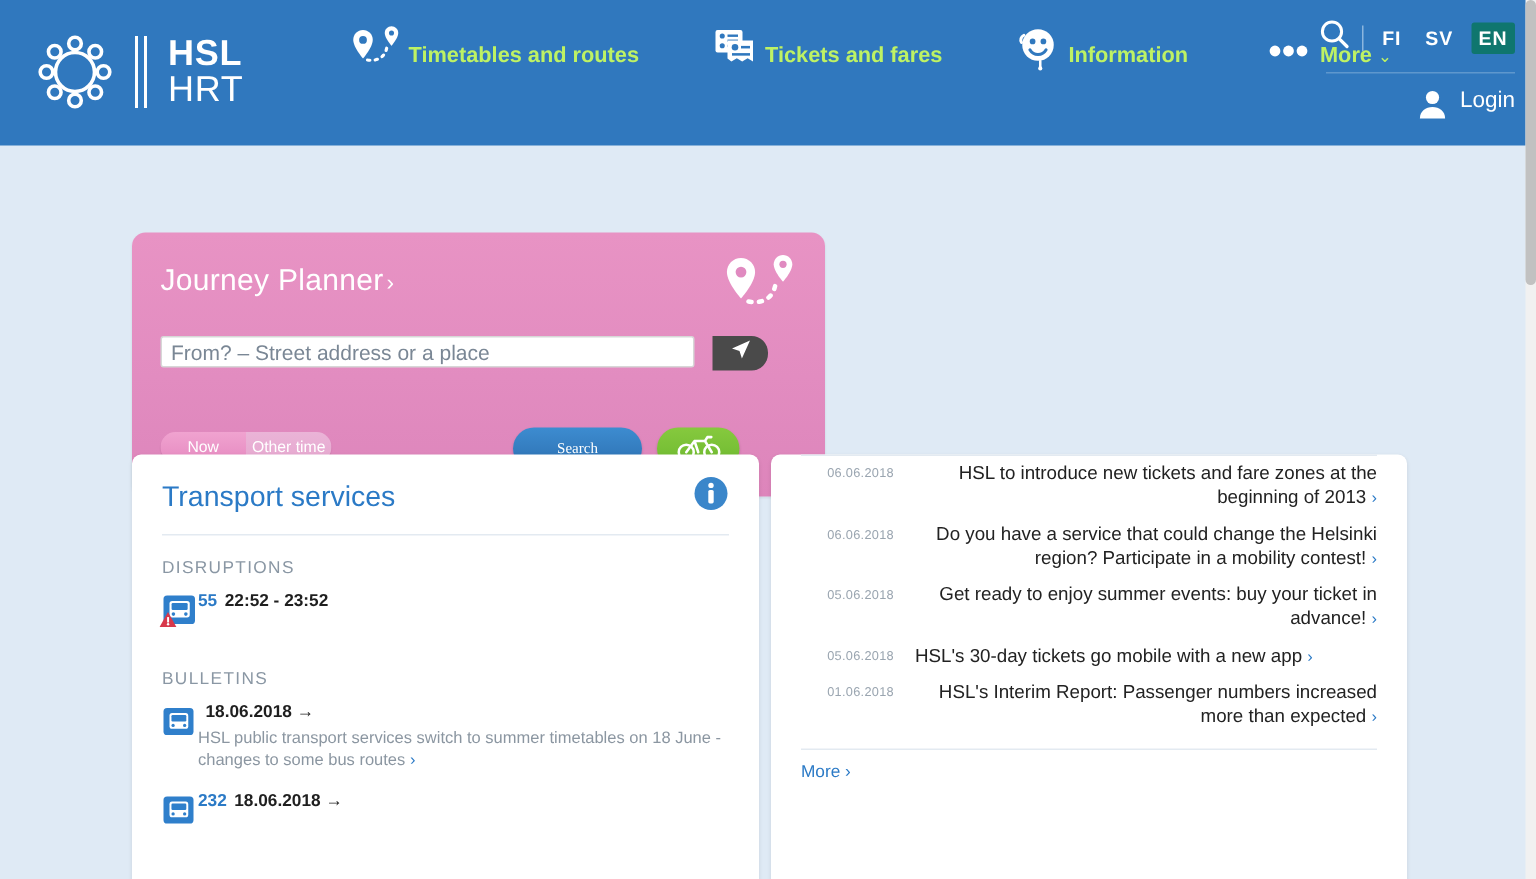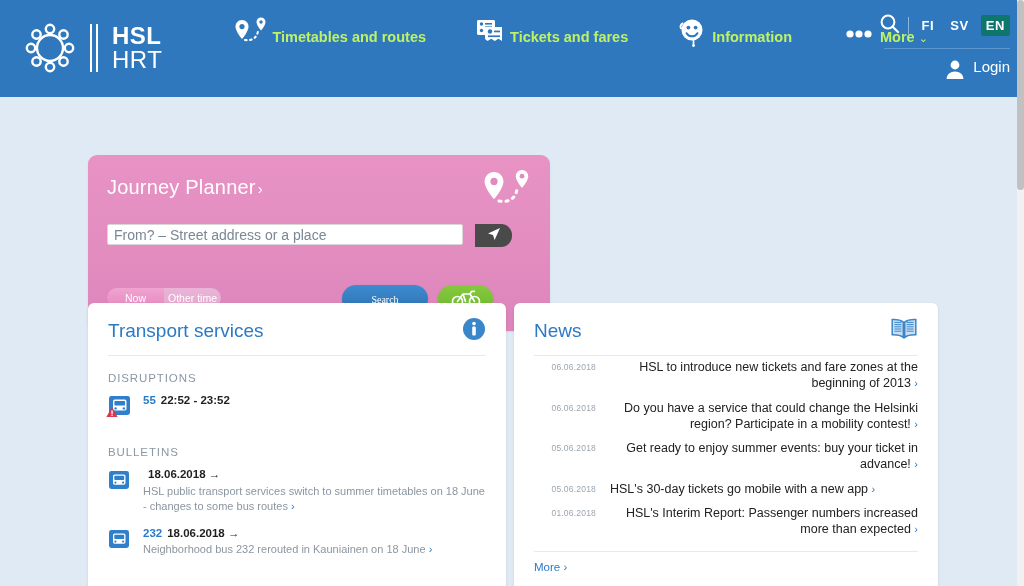--- a/index.html
+++ b/index.html
@@ -139,21 +139,21 @@
   .card-rule { height: 1px; background: #e3eaf1; margin: 0 20px; }
 
   #transport { left: 88px; top: 206px; width: 418px; height: 420px; }
   #news      { left: 514px; top: 206px; width: 424px; height: 298px; }
 
   .section-label {
     font-size: 11.5px; letter-spacing: 0.9px; color: #8a97a4;
     margin: 16px 0 6px 20px;
   }
   .tlist { margin: 0 18px 0 18px; }
-  .titem { display: flex; gap: 11px; padding: 3px 0 9px 0; cursor: pointer; }
+  .titem { display: flex; padding: 3px 0 9px 0; cursor: pointer; }
   .tico { position: relative; flex: 0 0 26px; width: 26px; height: 26px; margin-top: 2px; }
   .tbody { flex: 1; }
   .tline1 { font-size: 11.5px; font-weight: bold; color: #1f1f1f; line-height: 1.35; }
   .tline1 .route { color: #2b7ac6; margin-right: 5px; }
   .tline2 { font-size: 11px; color: #8b96a1; line-height: 1.38; margin-top: 1px; }
   .tline2 .chev { color: #2b7ac6; }
 
   .nlist { margin: 0 20px 0 20px; text-align: right; }
   .nitem { display: flex; gap: 14px; padding: 3px 0 5px 0; cursor: pointer; }
   .ndate { flex: 0 0 62px; font-size: 8.5px; color: #9aa5b0; padding-top: 3px; letter-spacing: 0.2px; }
@@ -408,49 +408,32 @@
             <rect x="7" y="5.4" width="12.5" height="10.4" rx="1.7" fill="#fff"></rect>
             <rect x="8.3" y="6.7" width="9.9" height="4.3" rx="0.8" fill="#2f7fcb"></rect>
             <circle cx="9.4" cy="13.6" r="1.1" fill="#2f7fcb"></circle>
             <circle cx="17.1" cy="13.6" r="1.1" fill="#2f7fcb"></circle>
           </svg>
         </span>
         <div class="tbody">
           <div class="tline1">
             <span class="route">232</span><span>18.06.2018</span> <span>→</span>
           </div>
-          <div class="tline2">
-            <span>Neighborhood bus 232 rerouted in Kauniainen on 18 June</span> <span class="chev">›</span>
-          </div>
         </div>
       </div>
 
       <div class="titem">
         
         
       </div>
 
     </div>
   </div>
 
   <div class="card" id="news">
-    <div class="card-head">
-      <div class="card-title">News</div>
-      <span>
-        <svg width="28" height="24" viewBox="0 0 28 24">
-          <path d="M13.4 5.2C10.6 3 7 2.4 2.2 2.6v15.2c4.8-.2 8.4.4 11.2 2.6z" fill="#cddff2" stroke="#3a86ca" stroke-width="1.5"></path>
-          <path d="M14.6 5.2C17.4 3 21 2.4 25.8 2.6v15.2c-4.8-.2-8.4.4-11.2 2.6z" fill="#cddff2" stroke="#3a86ca" stroke-width="1.5"></path>
-          <g stroke="#3a86ca" stroke-width="1">
-            <path d="M4.4 5.4h7M4.4 7.6h7M4.4 9.8h7M4.4 12h7M4.4 14.2h7"></path>
-            <path d="M16.6 5.4h7M16.6 7.6h7M16.6 9.8h7M16.6 12h7M16.6 14.2h7"></path>
-          </g>
-          <path d="M12.8 6.6h2.4v14h-2.4z" fill="#3a86ca"></path>
-        </svg>
-      </span>
-    </div>
     <div class="card-rule"></div>
 
     <div class="nlist">
       <div class="nitem">
         <div class="ndate">06.06.2018</div>
         <div class="ntext"><span>HSL to introduce new tickets and fare zones at the beginning of 2013</span> <span class="chev">›</span></div>
       </div>
       <div class="nitem">
         <div class="ndate">06.06.2018</div>
         <div class="ntext"><span>Do you have a service that could change the Helsinki region? Participate in a mobility contest!</span> <span class="chev">›</span></div>

